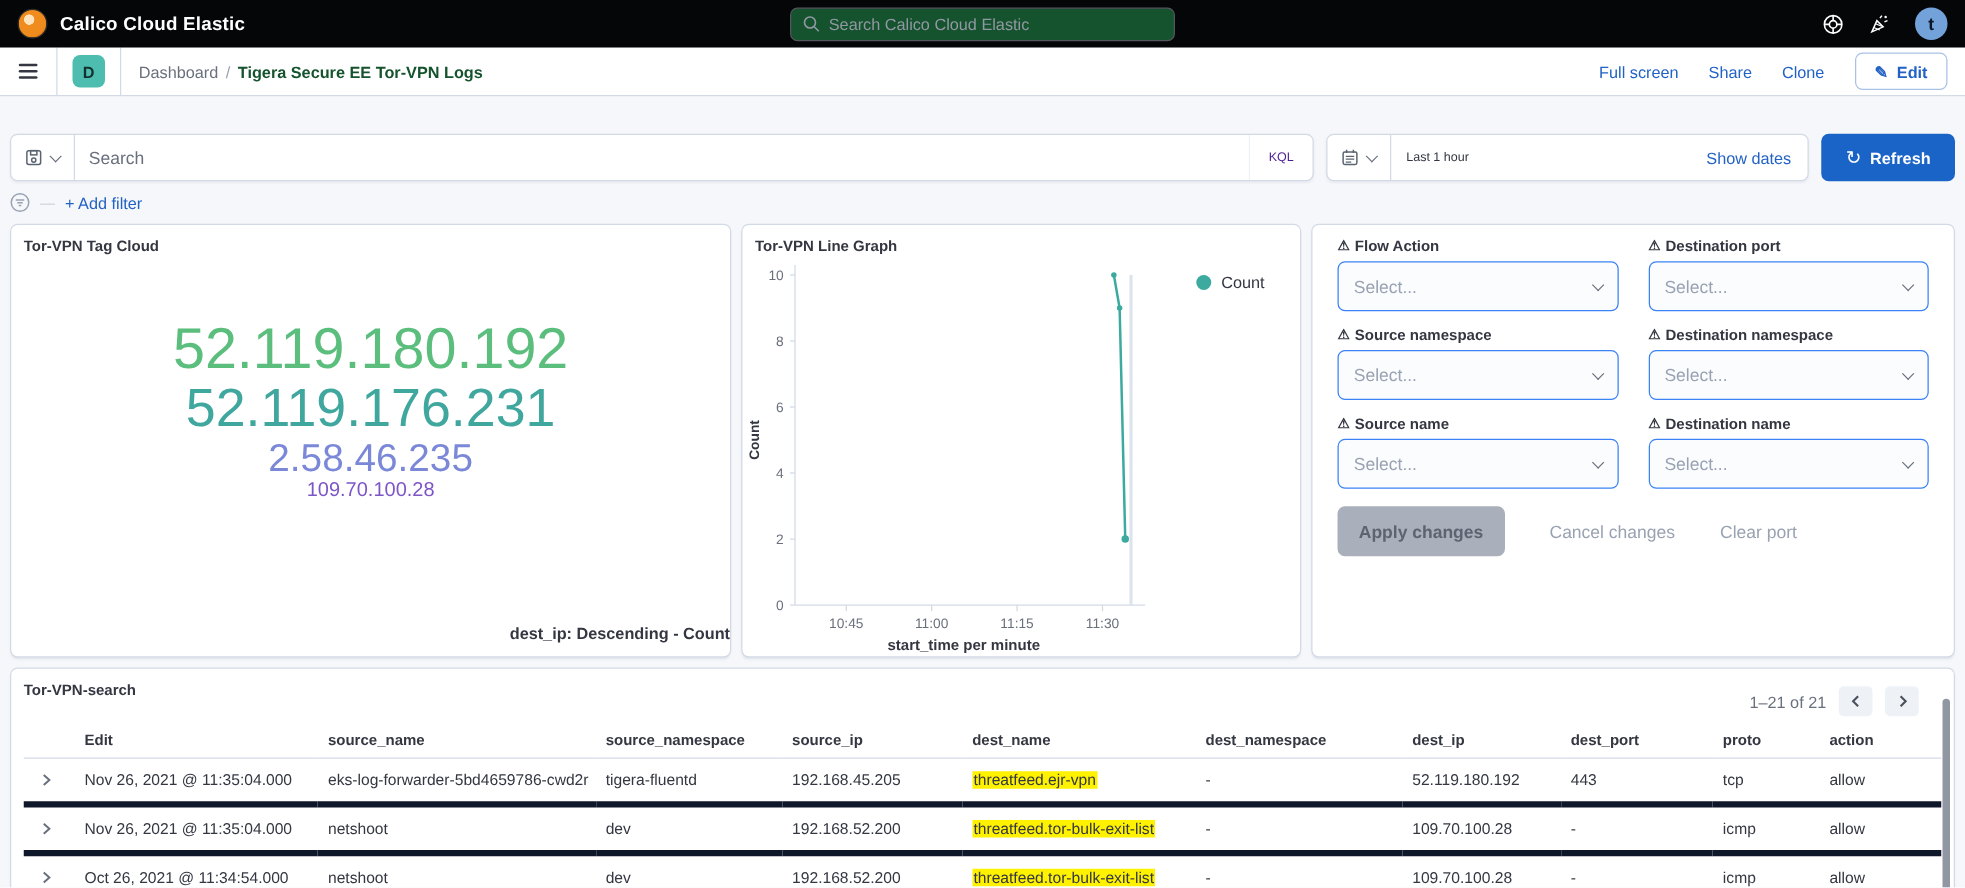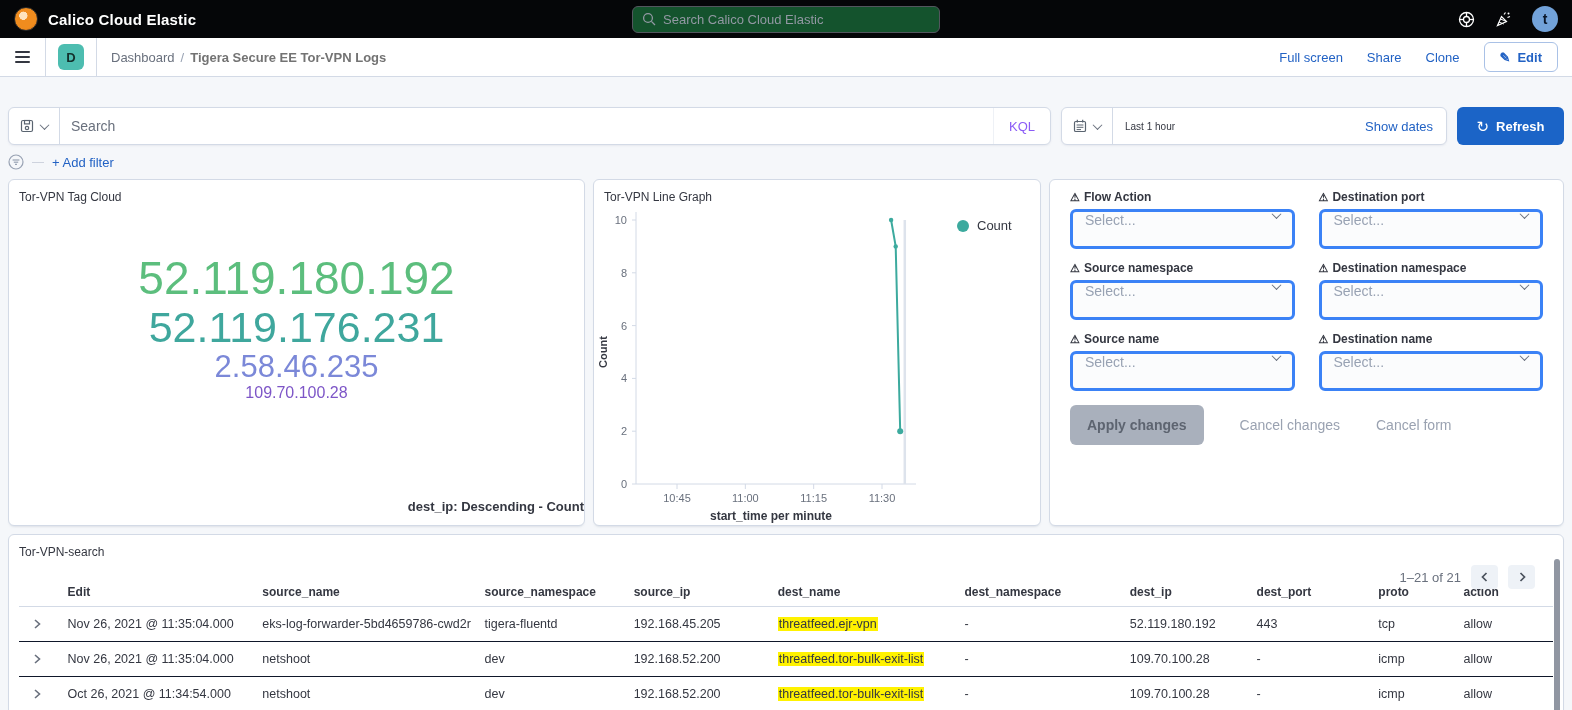--- a/index.html
+++ b/index.html
@@ -19,77 +19,77 @@
 
   
   .crumbbar { height:39px; background:#fff; border-bottom:1px solid #d3dae6; display:flex; align-items:center; padding-right:14px; }
   .menu-btn { width:46px; height:100%; border:none; background:none; border-right:1px solid #d3dae6; display:flex; flex-direction:column; align-items:center; justify-content:center; gap:3px; cursor:pointer; }
   .menu-btn i { display:block; width:15px; height:2px; background:#343741; border-radius:1px; }
   .space-wrap { height:100%; display:flex; align-items:center; padding:0 12px; border-right:1px solid #d3dae6; }
   .space-badge { width:26px; height:26px; border-radius:6px; background:#4dbdb0; color:#13302c; font-size:13px; font-weight:700; display:flex; align-items:center; justify-content:center; }
   .crumbs { margin-left:14px; font-size:13px; color:#69707d; display:flex; align-items:center; gap:6px; }
   .crumb-root { color:#69707d; cursor:pointer; }
   .crumb-sep { color:#98a2b3; }
-  .crumb-title { color:#737373; font-weight:700; }
+  .crumb-title { color:#14532d; font-weight:700; }
   .bar-actions { margin-left:auto; display:flex; align-items:center; gap:24px; }
   .blue-link { color:#2262c4; font-size:13px; cursor:pointer; text-decoration:none; }
   .edit-btn { display:flex; align-items:center; gap:7px; height:30px; padding:0 15px; background:#fff; border:1px solid #a9c1e6; border-radius:6px; color:#2262c4; font-size:13px; font-weight:600; cursor:pointer; }
 
   
   .content { padding:0 8px; }
   .query-row { margin-top:30px; display:flex; align-items:center; gap:10px; }
   .boxctl { background:#fff; border:1px solid #d3dae6; border-radius:6px; height:38px; display:flex; align-items:center; box-shadow:0 1px 2px rgba(152,162,179,.15); }
   .query-input { flex:1; }
   .seg { height:100%; display:flex; align-items:center; gap:7px; padding:0 11px; border-right:1px solid #d3dae6; cursor:pointer; }
   .chev { width:7px; height:7px; border-right:1.6px solid #69707d; border-bottom:1.6px solid #69707d; transform:rotate(45deg) translate(-1px,-1px); }
   .q-field { flex:1; border:none; outline:none; font-size:14px; color:#343741; padding:0 11px; font-family:inherit; background:transparent; }
   .q-field::placeholder { color:#69707d; }
-  .kql { height:100%; display:flex; align-items:center; padding:0 15px; color:#8b5cf6; font-size:13px; border-left:1px solid #eef1f6; cursor:pointer; }
+  .kql { height:100%; display:flex; align-items:center; padding:0 15px; color:#4c1d95; font-size:10px; border-left:1px solid #eef1f6; cursor:pointer; }
   .date-picker { width:386px; }
   .dp-text { flex:1; font-size:10px; color:#343741; padding:0 12px; cursor:pointer; }
   .show-dates { padding-right:13px; white-space:nowrap;margin-left:24px; }
   .refresh-btn { width:107px; height:38px; border:none; border-radius:6px; background:#1b64c7; color:#fff; font-size:13px; font-weight:700; display:flex; align-items:center; justify-content:center; gap:7px; cursor:pointer; }
   .refresh-ic { font-size:15px; font-weight:400; line-height:1; }
 
   .filter-row { display:flex; align-items:center; gap:8px; margin-top:8px; height:18px; }
   .dash { color:#c9cfda; font-size:12px; }
   .add-filter { font-size:13px; }
 
   
   .panels-row { display:flex; gap:8px; margin-top:8px; }
   .panel { background:#fff; border:1px solid #d3dae6; border-radius:6px; box-shadow:0 2px 2px -1px rgba(152,162,179,.25); position:relative; }
-  .panel h3 { font-size:12px; font-weight:400; color:#343741; padding:10px 10px 0; }
+  .panel h3 { font-size:12px; font-weight:700; color:#343741; padding:10px 10px 0; }
   .tagcloud-panel { width:577px; height:347px; }
   .linegraph-panel { width:448px; height:347px; }
   .controls-panel { flex:1; height:347px; }
 
   .tag-cloud { position:absolute; top:74px; left:0; right:0; display:flex; flex-direction:column; align-items:center; line-height:1.08; }
   .tag { cursor:pointer; white-space:nowrap; }
   .tag-caption { position:absolute; bottom:11px; width:100%; text-align:right; font-size:13px; font-weight:700; color:#343741; }
 
   .linegraph-panel svg.chart { position:absolute; inset:0; }
   .legend { position:absolute; top:38px; left:363px; display:flex; align-items:center; gap:8px; font-size:13px; color:#343741; cursor:pointer; }
   .legend .dot { width:12px; height:12px; border-radius:50%; background:#3caa9e; }
 
   .controls-grid { display:grid; grid-template-columns:1fr 1fr; column-gap:24px; row-gap:12px; padding:10px 20px 0; }
   .field label { display:flex; align-items:center; gap:4px; font-size:12px; font-weight:700; color:#343741; margin-bottom:5px; }
   .warn { font-size:11px; line-height:1; color:#343741; }
-  .select { height:40px; background:#fbfcfd; border:3px solid #3b82f6; border-radius:6px; display:flex; justify-content:space-between; padding:0 12px; cursor:pointer; }
+  .select { height:40px; background:#fbfcfd; border:1px solid #3b82f6; border-radius:6px; display:flex; align-items:center; justify-content:space-between; padding:0 12px; cursor:pointer; }
   .select .ph { color:#98a2b3; font-size:14px; }
   .controls-buttons { display:flex; align-items:center; gap:36px; padding:14px 20px 0; }
   .apply-btn { height:40px; padding:0 17px; border:none; border-radius:6px; background:#a9b0bc; color:#5d6470; font-size:14px; font-weight:700; cursor:default; }
   .text-btn { background:none; border:none; color:#9aa2b1; font-size:14px; font-family:inherit; cursor:pointer; }
 
   
   .search-panel { margin-top:8px; height:232px; }
-  .pagination { position:absolute; top:30px; right:28px; display:flex; align-items:center; gap:10px; font-size:13px; color:#69707d; }
+  .pagination { position:absolute; top:14px; right:28px; display:flex; align-items:center; gap:10px; font-size:13px; color:#69707d; }
   .page-btn { width:27px; height:24px; border:none; border-radius:4px; background:#eef2f7; display:flex; align-items:center; justify-content:center; cursor:pointer; }
   table { width:calc(100% - 20px); margin:20px 10px 0; border-collapse:collapse; table-layout:fixed; }
   th { text-align:left; font-size:12px; font-weight:700; color:#343741; padding:6px 8px 7px; border-bottom:1px solid #d3dae6; }
-  td { font-size:12.5px; color:#343741; padding:10px 8px; border-bottom:1px solid #0f172a; overflow:hidden; white-space:nowrap; }
+  td { font-size:12.5px; color:#343741; padding:10px 8px; border-bottom:5px solid #0f172a; overflow:hidden; white-space:nowrap; }
   td.exp { padding:8px 0 8px 10px; }
   .expand-btn { background:none; border:none; display:flex; cursor:pointer; padding:2px; }
   mark { background:var(--hl,#fff200); color:#343741; padding:0 1px; }
   .vscroll { position:absolute; top:24px; right:3px; width:6px; height:260px; background:#9096a2; border-radius:3px; cursor:grab; }
 </style>
 </head>
 <body>
 
 <div class="page">
 
@@ -291,21 +291,21 @@
               <label><span class="warn">⚠</span>Destination name</label>
               <div class="select">
                 <span class="ph">Select...</span>
                 <span class="chev"></span>
               </div>
             </div>
           </div>
         <div class="controls-buttons">
           <button class="apply-btn">Apply changes</button>
           <button class="text-btn">Cancel changes</button>
-          <button class="text-btn">Cancel form</button>
+          <button class="text-btn">Clear port</button>
         </div>
       </section>
     </div>
 
     <section class="panel search-panel">
       <h3>Tor-VPN-search</h3>
       <div class="pagination">
         <span>1–21 of 21</span>
         <button class="page-btn">
           <svg width="12" height="12" viewBox="0 0 12 12">

